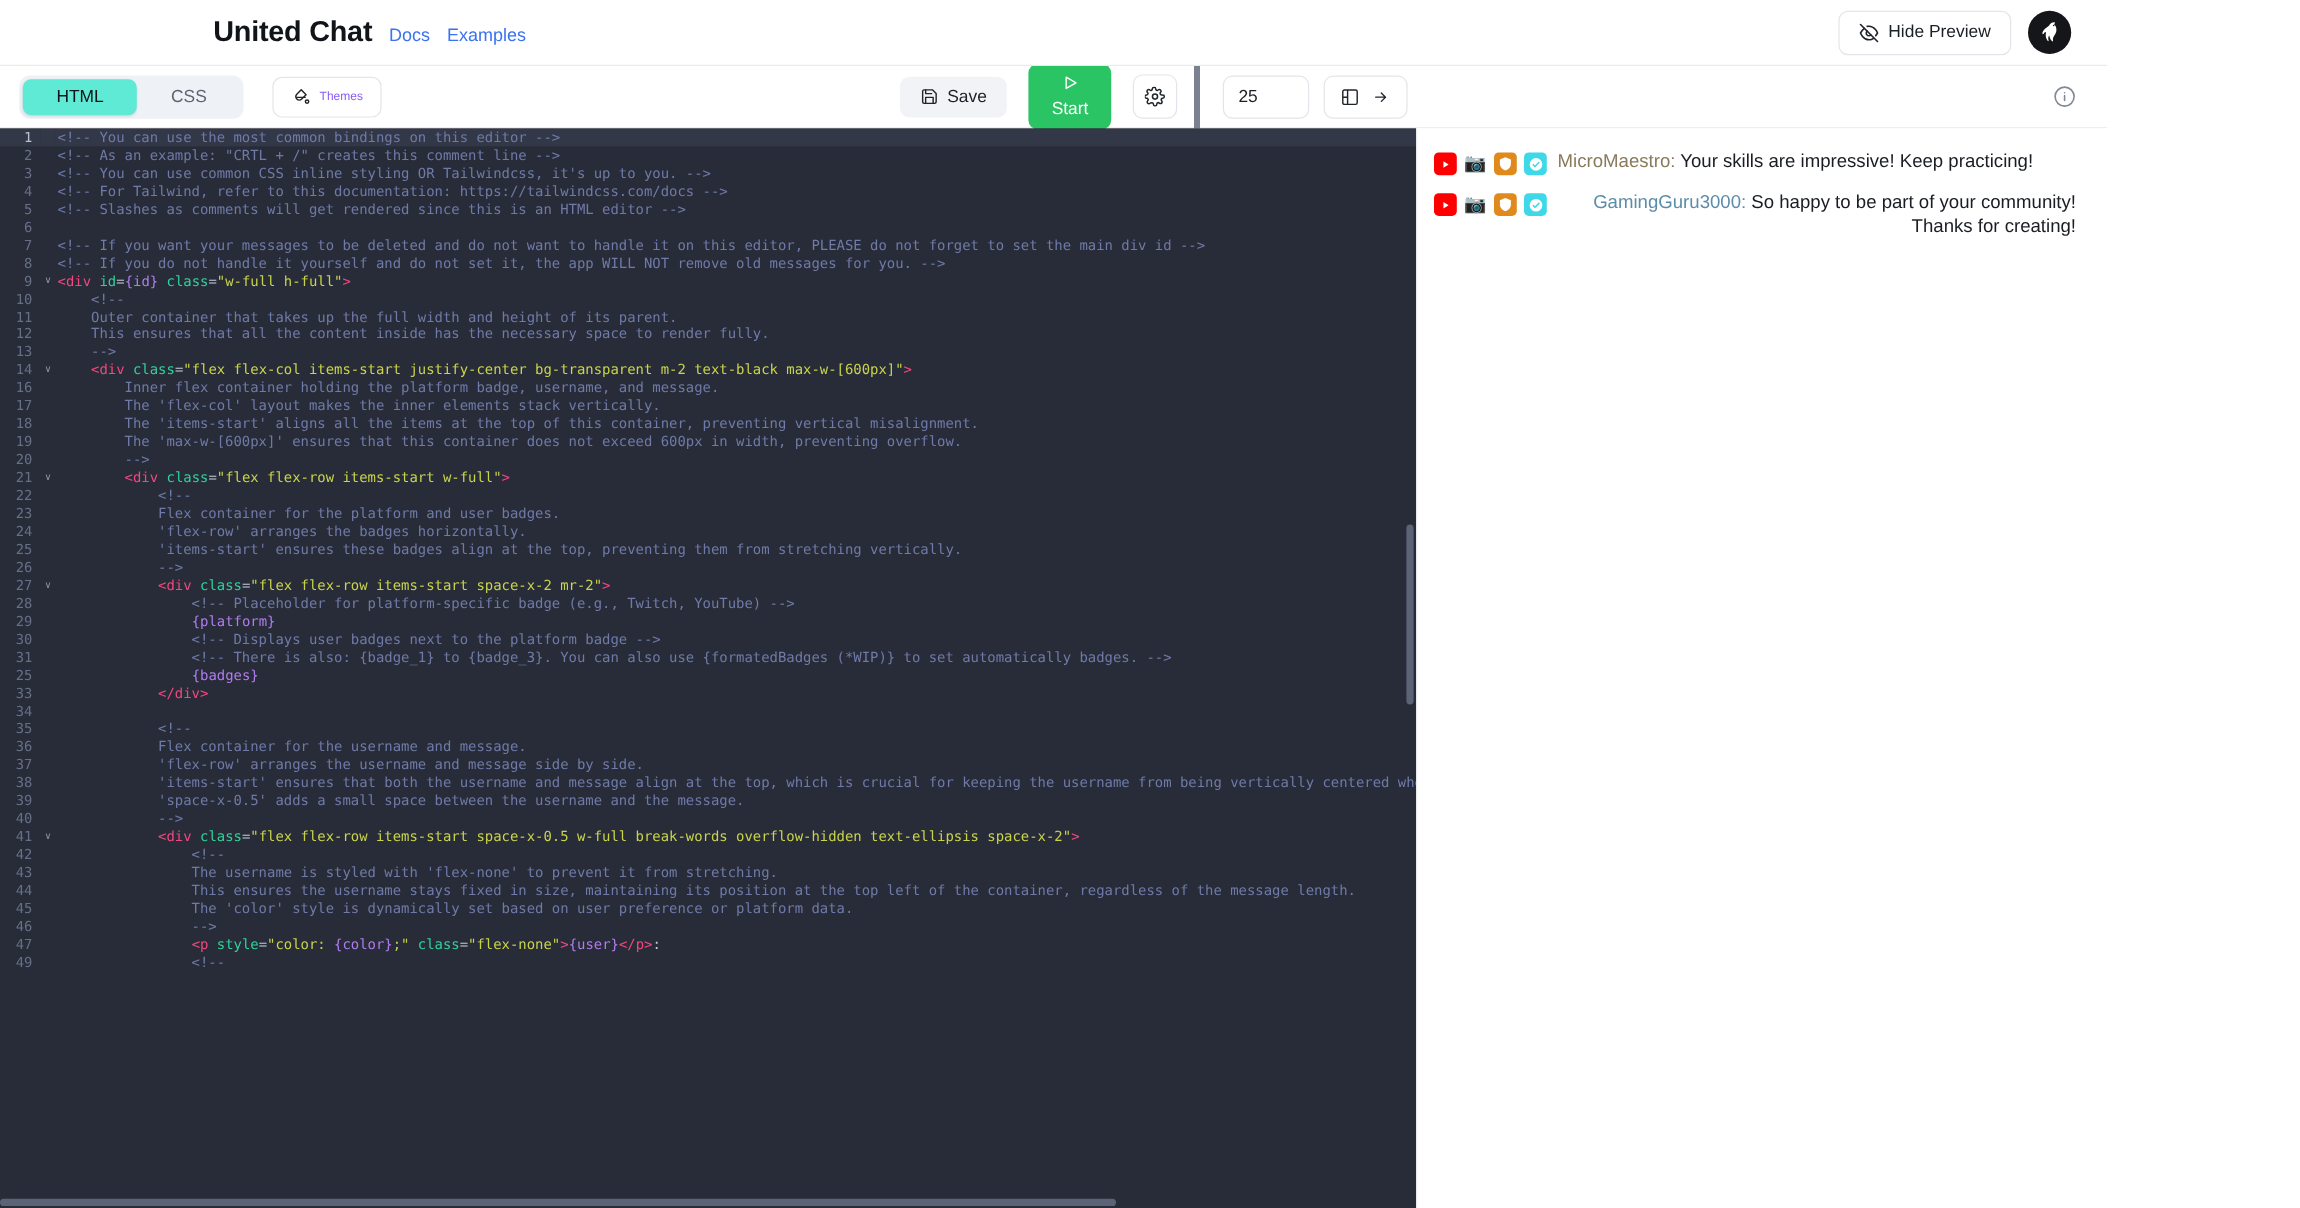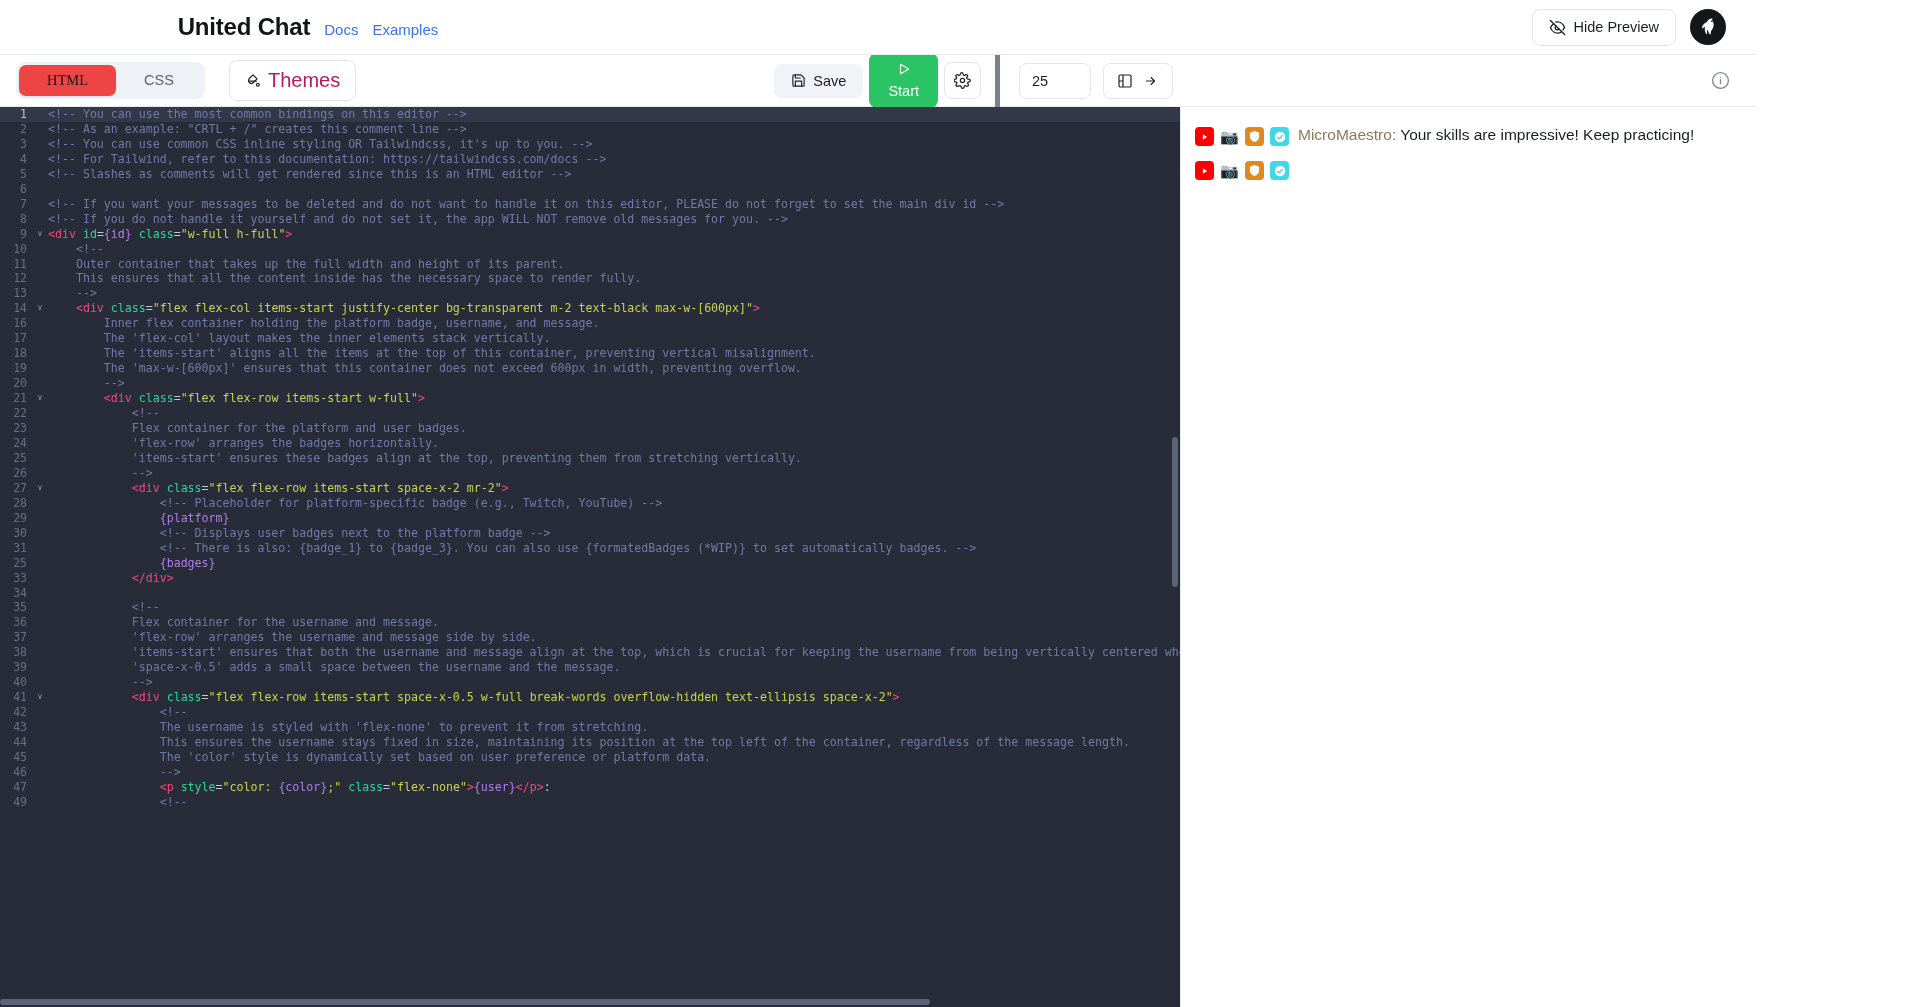--- a/index.html
+++ b/index.html
@@ -48,27 +48,27 @@
     border-bottom: 1px solid #e9eaee; background: #fff;
   }
   .tabgroup {
     display: flex; background: #eef1f6; border-radius: 9px;
     padding: 3px; margin-left: 16px;
   }
   .tab {
     padding: 7px 28px; font-size: 14.5px; border-radius: 7px;
     color: #5d6470; cursor: pointer; font-weight: 400;
   }
-  .tab.active { background: #ef4444; color: #11151b; box-shadow: 0 1px 2px rgba(16,24,40,.09); font-family: Liberation Serif, serif; }
+  .tab.active { background: #5eead4; color: #11151b; box-shadow: 0 1px 2px rgba(16,24,40,.09); }
   .themes-btn {
     margin-left: 24px; display: flex; align-items: center; gap: 7px;
     border: 1px solid #e4e5ea; border-radius: 8px; background: #fff;
-    padding: 8px 15px; font-size: 20px; color: #be185d; cursor: pointer;
-  }
-  .toolbar-right { margin-left: auto; display: flex; align-items: center; gap: 6px; }
+    padding: 8px 15px; font-size: 10px; color: #8b5cf6; cursor: pointer;
+  }
+  .toolbar-right { margin-left: auto; display: flex; align-items: center; gap: 18px; }
   .save-btn {
     display: flex; align-items: center; gap: 7px;
     background: #f1f3f7; border: none; border-radius: 8px;
     padding: 9px 17px; font-size: 14.5px; color: #1b1f26; cursor: pointer;
   }
   .start-btn {
     display: flex; align-items: center; gap: 7px;
     background: #2bc464; border: none; border-radius: 8px;
     padding: 9px 19px; font-size: 14.5px; color: #fff; cursor: pointer;
     font-weight: 500;
@@ -570,18 +570,19 @@
                   <path d="M12 1 2 5v8c0 6 4.4 10.4 10 12 5.6-1.6 10-6 10-12V5z"></path>
                 </svg>
               </span>
               <span class="badge badge-verified">
                 <svg width="14" height="14" viewBox="0 0 24 24" fill="#fff">
                   <circle cx="12" cy="12" r="9"></circle>
                   <path d="M8 12.4l2.6 2.6L16.2 9.4" stroke="#3fd8e8" stroke-width="2.2" fill="none" stroke-linecap="round" stroke-linejoin="round"></path>
                 </svg>
               </span>
             </div>
+            <div class="msg-body"><span class="msg-user" style="color: rgb(91, 140, 168);">GamingGuru3000:</span><span class="msg-text"> So happy to be part of your community! Thanks for creating!</span></div>
           </div>
         </div>
     </div>
 
   </div>
 </div>
 
 </body></html>

